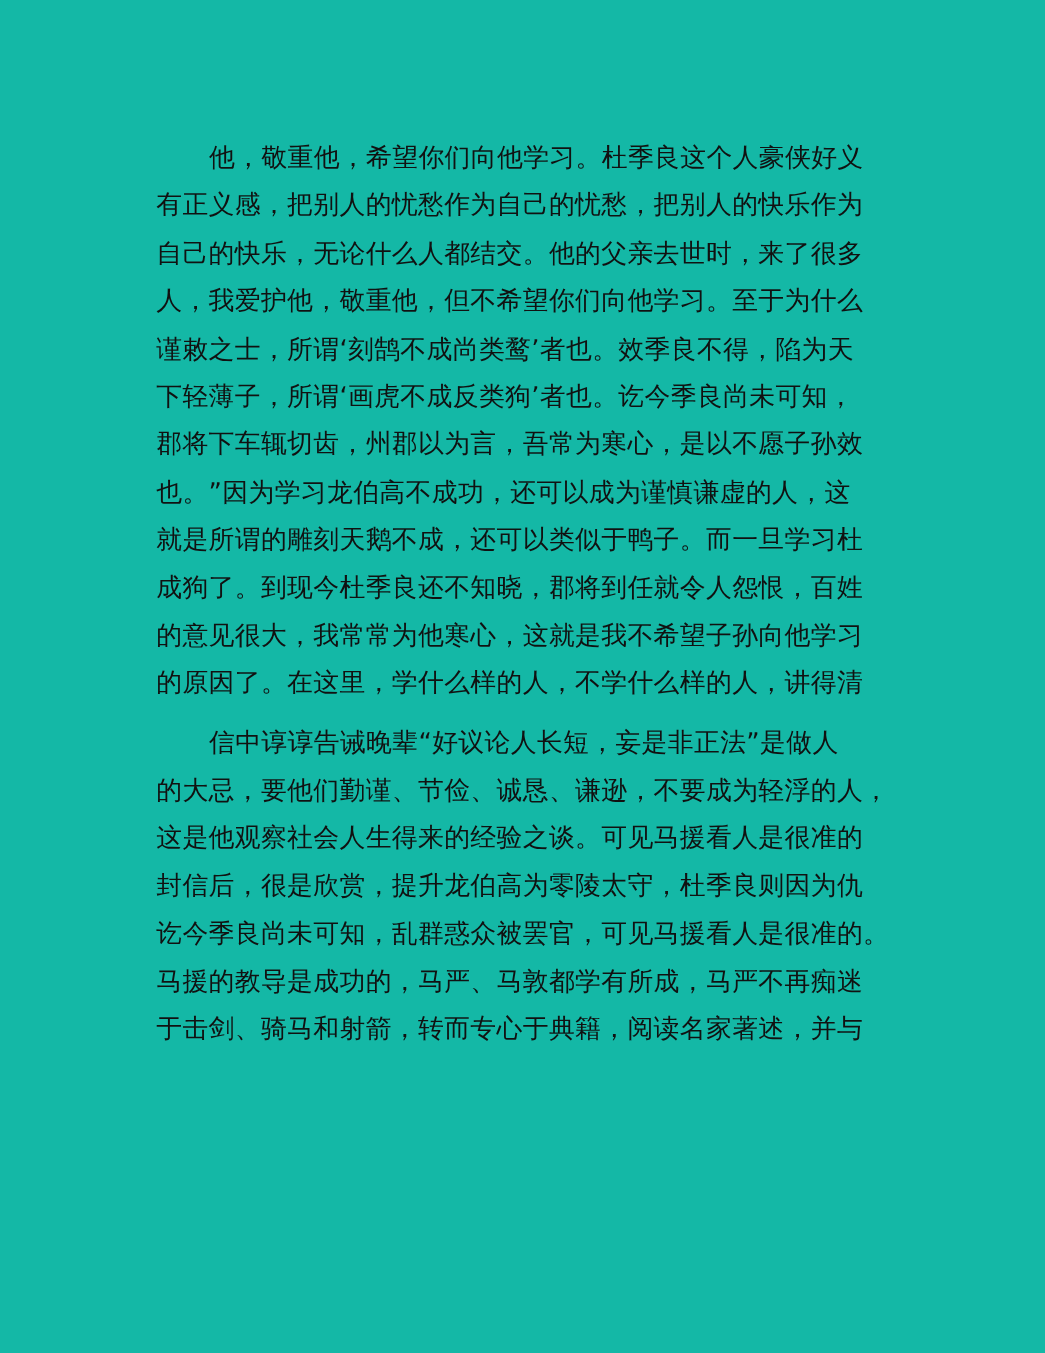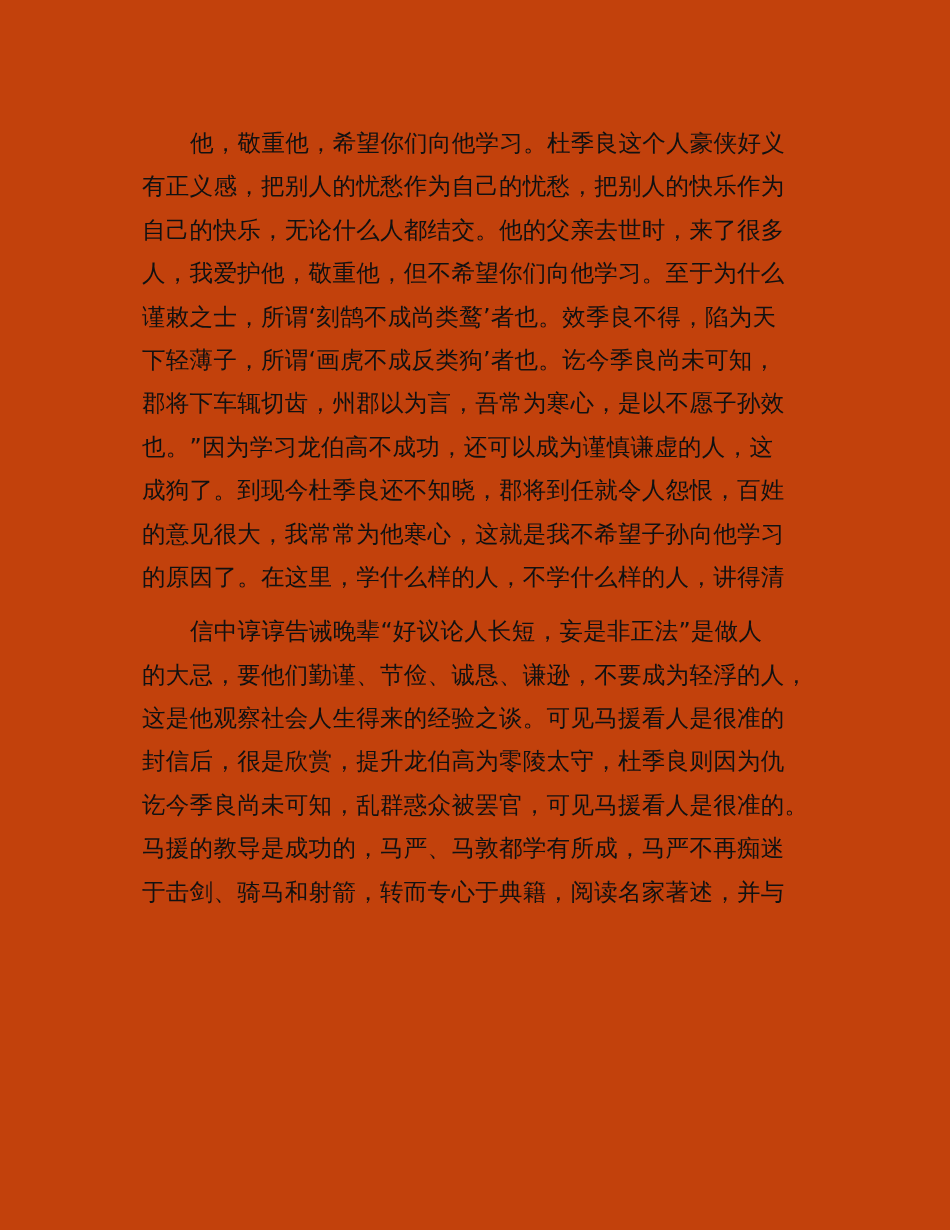--- a/index.html
+++ b/index.html
@@ -1,20 +1,20 @@
 <!DOCTYPE html>
 <html><head>
 <meta charset="utf-8">
 <style>
   html, body { margin: 0; padding: 0; background: #ffffff; }
   body { width: 950px; height: 1230px; position: relative; overflow: hidden; }
   .page {
     position: absolute;
     left: 0; top: 0; width: 950px; height: 1230px;
-    background: #c2410c;
+    background: #14b8a6;
   }
   .content {
     position: absolute;
     left: 142px;
     top: 122px;
     width: 690px;
     font-family: "DejaVu Sans", "Liberation Sans", sans-serif;
     font-size: 23.5px;
     color: #111111;
   }
@@ -35,20 +35,21 @@
 
     <div class="para">
       <div class="line indent">他，敬重他，希望你们向他学习。杜季良这个人豪侠好义</div>
       <div class="line">有正义感，把别人的忧愁作为自己的忧愁，把别人的快乐作为</div>
       <div class="line">自己的快乐，无论什么人都结交。他的父亲去世时，来了很多</div>
       <div class="line">人，我爱护他，敬重他，但不希望你们向他学习。至于为什么</div>
       <div class="line">谨敕之士，所谓‘刻鹄不成尚类鹜’者也。效季良不得，陷为天</div>
       <div class="line">下轻薄子，所谓‘画虎不成反类狗’者也。讫今季良尚未可知，</div>
       <div class="line">郡将下车辄切齿，州郡以为言，吾常为寒心，是以不愿子孙效</div>
       <div class="line">也。”因为学习龙伯高不成功，还可以成为谨慎谦虚的人，这</div>
+      <div class="line">就是所谓的雕刻天鹅不成，还可以类似于鸭子。而一旦学习杜</div>
       <div class="line">成狗了。到现今杜季良还不知晓，郡将到任就令人怨恨，百姓</div>
       <div class="line">的意见很大，我常常为他寒心，这就是我不希望子孙向他学习</div>
       <div class="line">的原因了。在这里，学什么样的人，不学什么样的人，讲得清</div>
     </div>
 
     <div class="para">
       <div class="line indent">信中谆谆告诫晚辈“好议论人长短，妄是非正法”是做人</div>
       <div class="line">的大忌，要他们勤谨、节俭、诚恳、谦逊，不要成为轻浮的人，</div>
       <div class="line">这是他观察社会人生得来的经验之谈。可见马援看人是很准的</div>
       <div class="line">封信后，很是欣赏，提升龙伯高为零陵太守，杜季良则因为仇</div>

